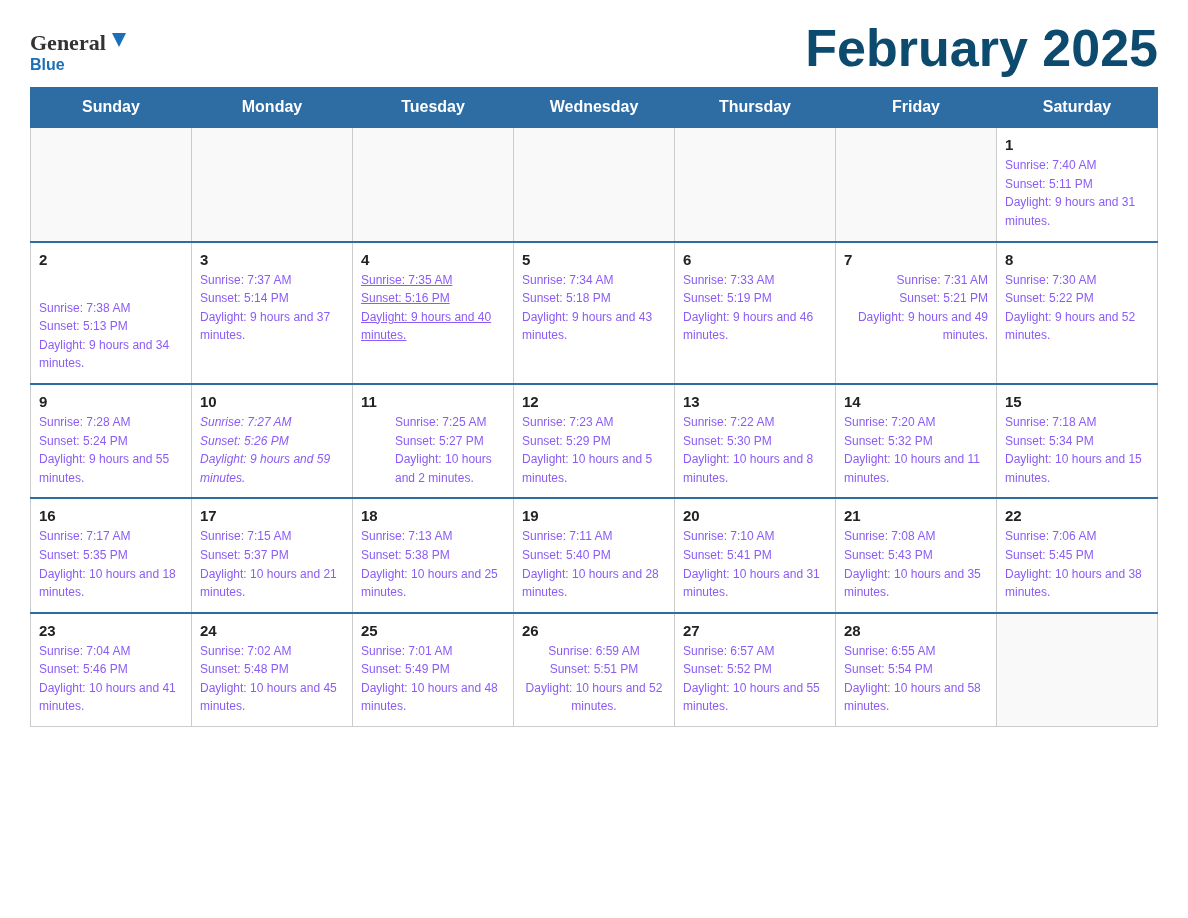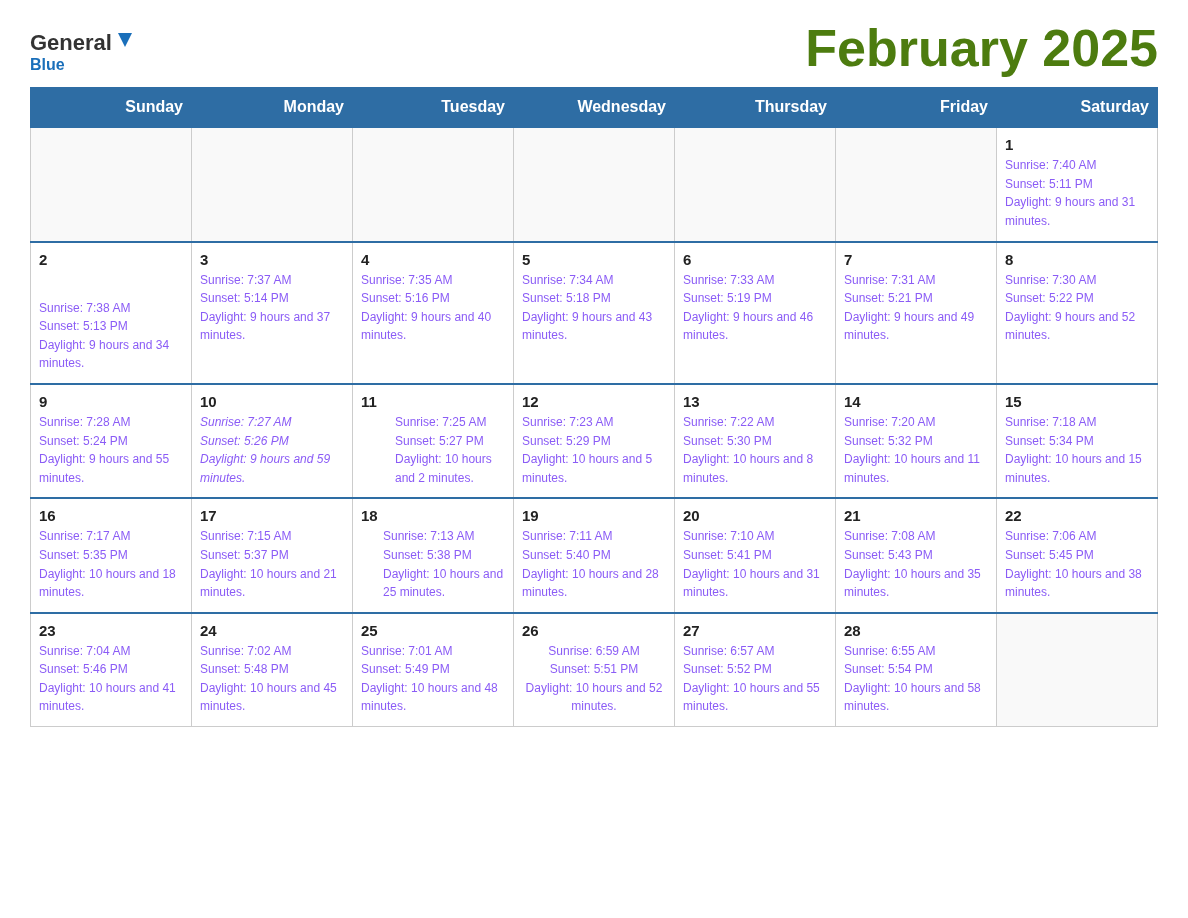--- a/index.html
+++ b/index.html
@@ -33,40 +33,40 @@
       color: #1a6fba;
       display: flex;
       align-items: center;
     }
     .title-block {
       text-align: right;
     }
     .main-title {
       font-size: 52px;
       font-weight: bold;
-      color: #4d7c0f;
+      color: #0c4a6e;
       line-height: 1.1;
     }
     .subtitle {
       font-size: 22px;
       color: #444;
       margin-top: 4px;
     }
     table {
       width: 100%;
       border-collapse: collapse;
       margin-top: 10px;
     }
     th {
       background-color: #2e6da4;
       color: #fff;
       font-size: 16px;
       font-weight: bold;
       padding: 10px 8px;
-      text-align: right;
+      text-align: center;
       border: 1px solid #2e6da4;
     }
     td {
       vertical-align: top;
       padding: 8px 8px 10px 8px;
       border: 1px solid #ccc;
       border-top: 2px solid #2e6da4;
       font-size: 12.5px;
       color: #333;
       width: 14.28%;
@@ -90,21 +90,21 @@
     }
     tr:last-child td {
       height: 100px;
     }
   </style>
 </head>
 <body>
 
 <div class="header">
   <div class="logo">
-    <div style="display:flex;align-items:center;">
+    <div style="display:flex;align-items:center;font-family:Liberation Serif, serif;">
       <span class="logo-general">General</span>
       <span style="display:inline-block;margin-left:2px;margin-top:-2px;">
         
         <svg width="22" height="22" viewBox="0 0 22 22">
           <polygon points="4,4 18,4 11,18" fill="#1a6fba"></polygon>
         </svg>
       </span>
     </div>
     <span class="logo-blue">Blue</span>
   </div>
@@ -148,39 +148,39 @@
 Daylight: 9 hours and 34 minutes.</div>
         </td>
         <td>
           <span class="day-num">3</span>
           <div class="day-info" style="white-space: pre-line;">Sunrise: 7:37 AM
 Sunset: 5:14 PM
 Daylight: 9 hours and 37 minutes.</div>
         </td>
         <td>
           <span class="day-num">4</span>
-          <div class="day-info" style="white-space: pre-line;">Sunrise: 7:35 AM
+          <div class="day-info" style="white-space: pre-line; text-decoration: underline;">Sunrise: 7:35 AM
 Sunset: 5:16 PM
 Daylight: 9 hours and 40 minutes.</div>
         </td>
         <td>
           <span class="day-num">5</span>
           <div class="day-info" style="white-space: pre-line;">Sunrise: 7:34 AM
 Sunset: 5:18 PM
 Daylight: 9 hours and 43 minutes.</div>
         </td>
         <td>
           <span class="day-num">6</span>
           <div class="day-info" style="white-space: pre-line;">Sunrise: 7:33 AM
 Sunset: 5:19 PM
 Daylight: 9 hours and 46 minutes.</div>
         </td>
         <td>
           <span class="day-num">7</span>
-          <div class="day-info" style="white-space: pre-line;">Sunrise: 7:31 AM
+          <div class="day-info" style="white-space: pre-line; text-align: right;">Sunrise: 7:31 AM
 Sunset: 5:21 PM
 Daylight: 9 hours and 49 minutes.</div>
         </td>
         <td>
           <span class="day-num">8</span>
           <div class="day-info" style="white-space: pre-line;">Sunrise: 7:30 AM
 Sunset: 5:22 PM
 Daylight: 9 hours and 52 minutes.</div>
         </td>
       </tr>
@@ -236,21 +236,21 @@
 Daylight: 10 hours and 18 minutes.</div>
         </td>
         <td>
           <span class="day-num">17</span>
           <div class="day-info" style="white-space: pre-line;">Sunrise: 7:15 AM
 Sunset: 5:37 PM
 Daylight: 10 hours and 21 minutes.</div>
         </td>
         <td>
           <span class="day-num">18</span>
-          <div class="day-info" style="white-space: pre-line; margin-left: 22px;">Sunrise: 7:13 AM
+          <div class="day-info" style="white-space: pre-line;">Sunrise: 7:13 AM
 Sunset: 5:38 PM
 Daylight: 10 hours and 25 minutes.</div>
         </td>
         <td>
           <span class="day-num">19</span>
           <div class="day-info" style="white-space: pre-line;">Sunrise: 7:11 AM
 Sunset: 5:40 PM
 Daylight: 10 hours and 28 minutes.</div>
         </td>
         <td>

